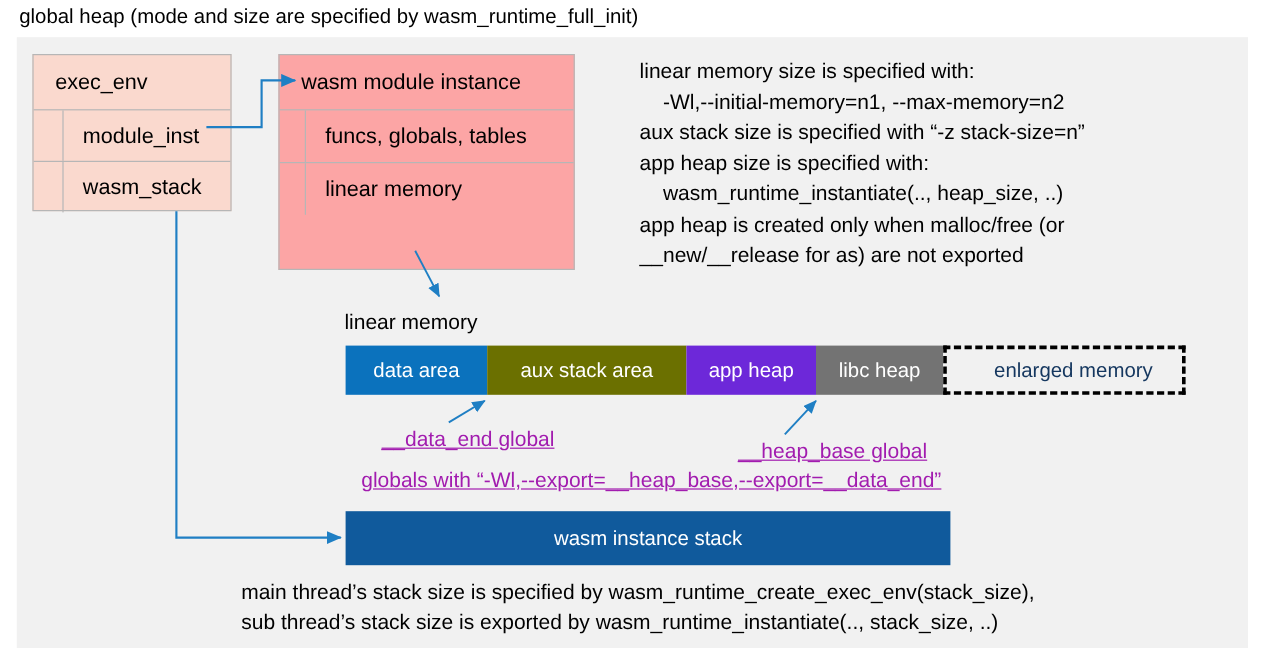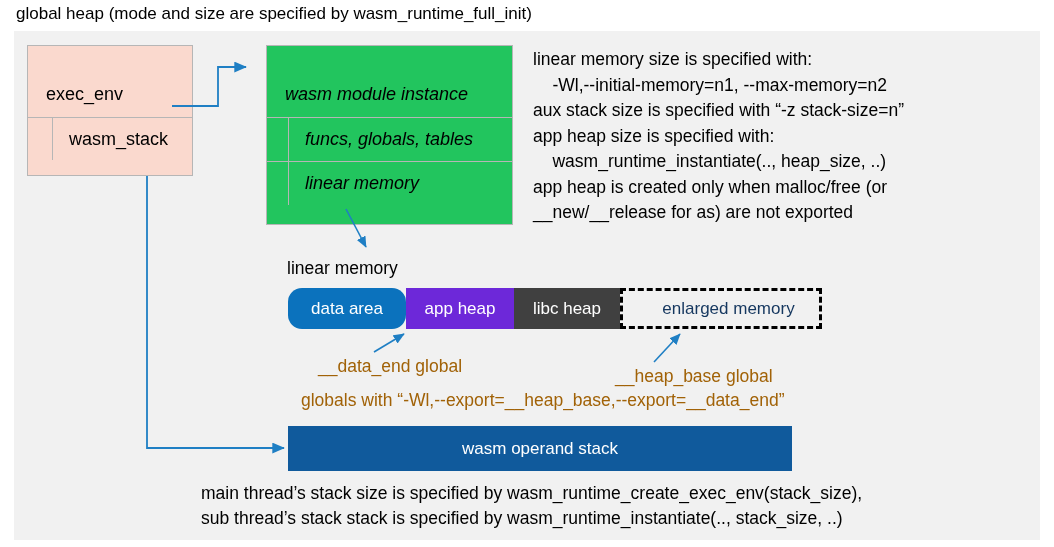--- a/index.html
+++ b/index.html
@@ -44,21 +44,20 @@
     box-sizing: border-box;
     border: 1px solid #b6b6b6;
   }
   .row {
     box-sizing: border-box;
     display: flex;
     align-items: center;
     font-size: 18px;
     color: #000000;
     white-space: nowrap;
-    margin-top: 26px;
   }
   .row-head {
     padding-left: 18px;
   }
   .gutter {
     box-sizing: border-box;
     width: 25px;
     flex: 0 0 25px;
     height: 100%;
     border-right: 1px solid #b6b6b6;
@@ -83,26 +82,25 @@
     top: 45px;
     width: 166px;
     height: 131px;
     background: #fad9ce;
   }
   #exec-env-box .row-head { height: 45px; }
   #exec-env-box .sub-wrap { height: 43px; }
 
   
   #module-instance-box {
-    left: 266px;
+    left: 232px;
     top: 45px;
     width: 247px;
     height: 180px;
-    background: #22c55e;
-    font-style: italic;
+    background: #fca5a5;
   }
   #module-instance-box .row-head { height: 45px; }
   #module-instance-box .sub-wrap { height: 44px; }
   #module-instance-box .gutter { width: 22px; flex: 0 0 22px; }
 
   
   .desc-right {
     position: absolute;
     left: 533px;
     top: 47px;
@@ -133,38 +131,39 @@
   }
   .seg {
     box-sizing: border-box;
     display: flex;
     align-items: center;
     justify-content: center;
     font-size: 17px;
     color: #ffffff;
     white-space: nowrap;
   }
-  .seg-data      { width: 118px; background: #0b72bd; border-radius: 14px; }
+  .seg-data      { width: 118px; background: #0b72bd; }
   .seg-aux       { width: 166px; background: #6b7000; }
   .seg-appheap   { width: 108px; background: #6d28d9; }
-  .seg-libcheap  { width: 106px; background: #404040; }
+  .seg-libcheap  { width: 106px; background: #737373; }
   .seg-enlarged  {
     width: 202px;
     background: #f1f1f1;
     color: #15375f;
     border: 3px dashed #000000;
     padding-left: 15px;
   }
 
   
   .ann {
     position: absolute;
     font-size: 17.5px;
-    color: #a16207;
-    white-space: nowrap;
+    color: #a21caf;
+    white-space: nowrap;
+    text-decoration: underline;
   }
   #ann-data-end  { left: 318px; top: 356px; }
   #ann-heap-base { left: 615px; top: 366px; }
   #ann-exported  { left: 301px; top: 390px; }
 
   
   #operand-stack {
     position: absolute;
     left: 288px;
     top: 426px;
@@ -204,20 +203,24 @@
 <body>
 
 <div id="root">
 
   <div class="title">global heap (mode and size are specified by wasm_runtime_full_init)</div>
 
   <div class="panel"></div>
 
   <div class="structbox" id="exec-env-box">
     <div class="row row-head">exec_env</div>
+    <div class="sub-wrap">
+      <div class="gutter"></div>
+      <div class="label">module_inst</div>
+    </div>
     <div class="sub-wrap">
       <div class="gutter"></div>
       <div class="label">wasm_stack</div>
     </div>
   </div>
 
   <div class="structbox" id="module-instance-box">
     <div class="row row-head">wasm module instance</div>
     <div class="sub-wrap">
       <div class="gutter"></div>
@@ -234,33 +237,34 @@
 aux stack size is specified with “-z stack-size=n”
 app heap size is specified with:
     wasm_runtime_instantiate(.., heap_size, ..)
 app heap is created only when malloc/free (or
 __new/__release for as) are not exported</div>
 
   <div class="lm-caption">linear memory</div>
 
   <div id="memory-bar">
     <div class="seg seg-data">data area</div>
+    <div class="seg seg-aux">aux stack area</div>
     <div class="seg seg-appheap">app heap</div>
     <div class="seg seg-libcheap">libc heap</div>
     <div class="seg seg-enlarged">enlarged memory</div>
   </div>
 
   <div class="ann" id="ann-data-end">__data_end global</div>
   <div class="ann" id="ann-heap-base">__heap_base global</div>
   <div class="ann" id="ann-exported">globals with “-Wl,--export=__heap_base,--export=__data_end”</div>
 
-  <div id="operand-stack">wasm operand stack</div>
+  <div id="operand-stack">wasm instance stack</div>
 
   <div id="desc-bottom">main thread’s stack size is specified by wasm_runtime_create_exec_env(stack_size),
-sub thread’s stack stack is specified by wasm_runtime_instantiate(.., stack_size, ..)</div>
+sub thread’s stack size is exported by wasm_runtime_instantiate(.., stack_size, ..)</div>
 
   <svg id="connectors" viewBox="0 0 1054 547">
     <defs>
       <marker id="arrowBlue" markerWidth="8" markerHeight="8" refX="6.5" refY="3" orient="auto">
         <path d="M0,0 L7,3 L0,6 Z" fill="#1f7fc4"></path>
       </marker>
       <marker id="arrowBlueSm" markerWidth="8" markerHeight="8" refX="6.5" refY="3" orient="auto">
         <path d="M0,0 L7,3 L0,6 Z" fill="#1f7fc4"></path>
       </marker>
     </defs>

